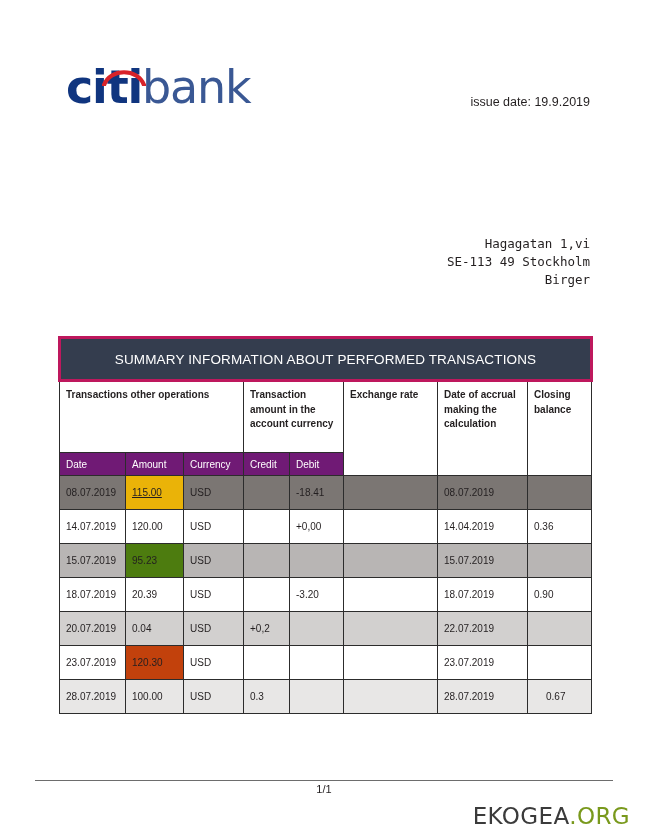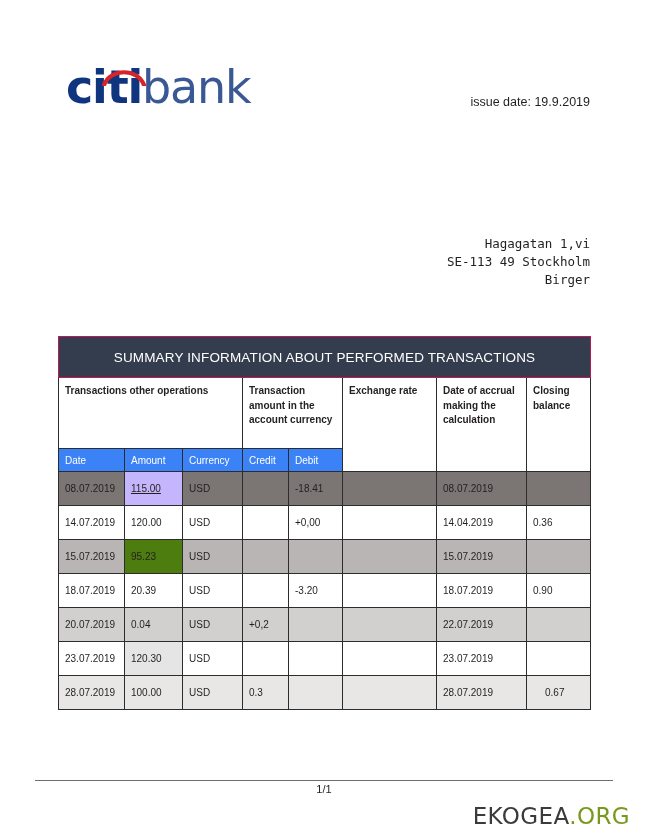--- a/index.html
+++ b/index.html
@@ -108,21 +108,21 @@
   }
   .statement-table td, .statement-table th {
     border: 1px solid #2c2c2c;
     padding: 0;
     vertical-align: top;
     font-weight: normal;
   }
 
   .title-bar td {
     background: #343d4e;
-    border: 1px solid #be185d;
+    border: 3px solid #be185d;
     color: #ffffff;
     text-align: center;
     font-size: 13.5px;
     letter-spacing: 0.15px;
     height: 40px;
     vertical-align: middle;
     padding: 0 4px;
   }
 
   .group-head td {
@@ -132,21 +132,21 @@
     line-height: 14.5px;
     height: 64px;
     padding: 6px 6px 0 6px;
     font-weight: bold;
   }
   .group-head td.spanrows {
     vertical-align: top;
   }
 
   .col-head td {
-    background: #3b82f6;
+    background: #701a75;
     border-color: #2c2c2c;
     color: #ffffff;
     font-size: 10px;
     height: 22px;
     vertical-align: middle;
     padding: 0 6px;
   }
 
   .data-row td {
     height: 33px;
@@ -250,21 +250,21 @@
         <td>Date</td>
         <td>Amount</td>
         <td>Currency</td>
         <td>Credit</td>
         <td>Debit</td>
       </tr>
       </tbody>
       <tbody id="rows-body">
         <tr class="data-row">
           <td style="background: rgb(123, 118, 115);">08.07.2019</td>
-          <td style="background: #c4b5fd; text-decoration: underline;">115.00</td>
+          <td style="background: #eab308; text-decoration: underline;">115.00</td>
           <td style="background: rgb(123, 118, 115);">USD</td>
           <td style="background: rgb(123, 118, 115);"></td>
           <td style="background: rgb(123, 118, 115);">-18.41</td>
           <td style="background: rgb(123, 118, 115);"></td>
           <td style="background: rgb(123, 118, 115);">08.07.2019</td>
           <td style="background: rgb(123, 118, 115);"></td>
         </tr>
         <tr class="data-row">
           <td style="background: rgb(255, 255, 255);">14.07.2019</td>
           <td style="background: rgb(255, 255, 255);">120.00</td>
@@ -300,21 +300,21 @@
           <td style="background: rgb(210, 208, 207);">0.04</td>
           <td style="background: rgb(210, 208, 207);">USD</td>
           <td style="background: rgb(210, 208, 207);">+0,2</td>
           <td style="background: rgb(210, 208, 207);"></td>
           <td style="background: rgb(210, 208, 207);"></td>
           <td style="background: rgb(210, 208, 207);">22.07.2019</td>
           <td style="background: rgb(210, 208, 207);"></td>
         </tr>
         <tr class="data-row">
           <td style="background: rgb(255, 255, 255);">23.07.2019</td>
-          <td style="background: #e5e5e5;">120.30</td>
+          <td style="background: #c2410c;">120.30</td>
           <td style="background: rgb(255, 255, 255);">USD</td>
           <td style="background: rgb(255, 255, 255);"></td>
           <td style="background: rgb(255, 255, 255);"></td>
           <td style="background: rgb(255, 255, 255);"></td>
           <td style="background: rgb(255, 255, 255);">23.07.2019</td>
           <td style="background: rgb(255, 255, 255);"></td>
         </tr>
         <tr class="data-row">
           <td style="background: rgb(232, 231, 230);">28.07.2019</td>
           <td style="background: rgb(232, 231, 230);">100.00</td>

